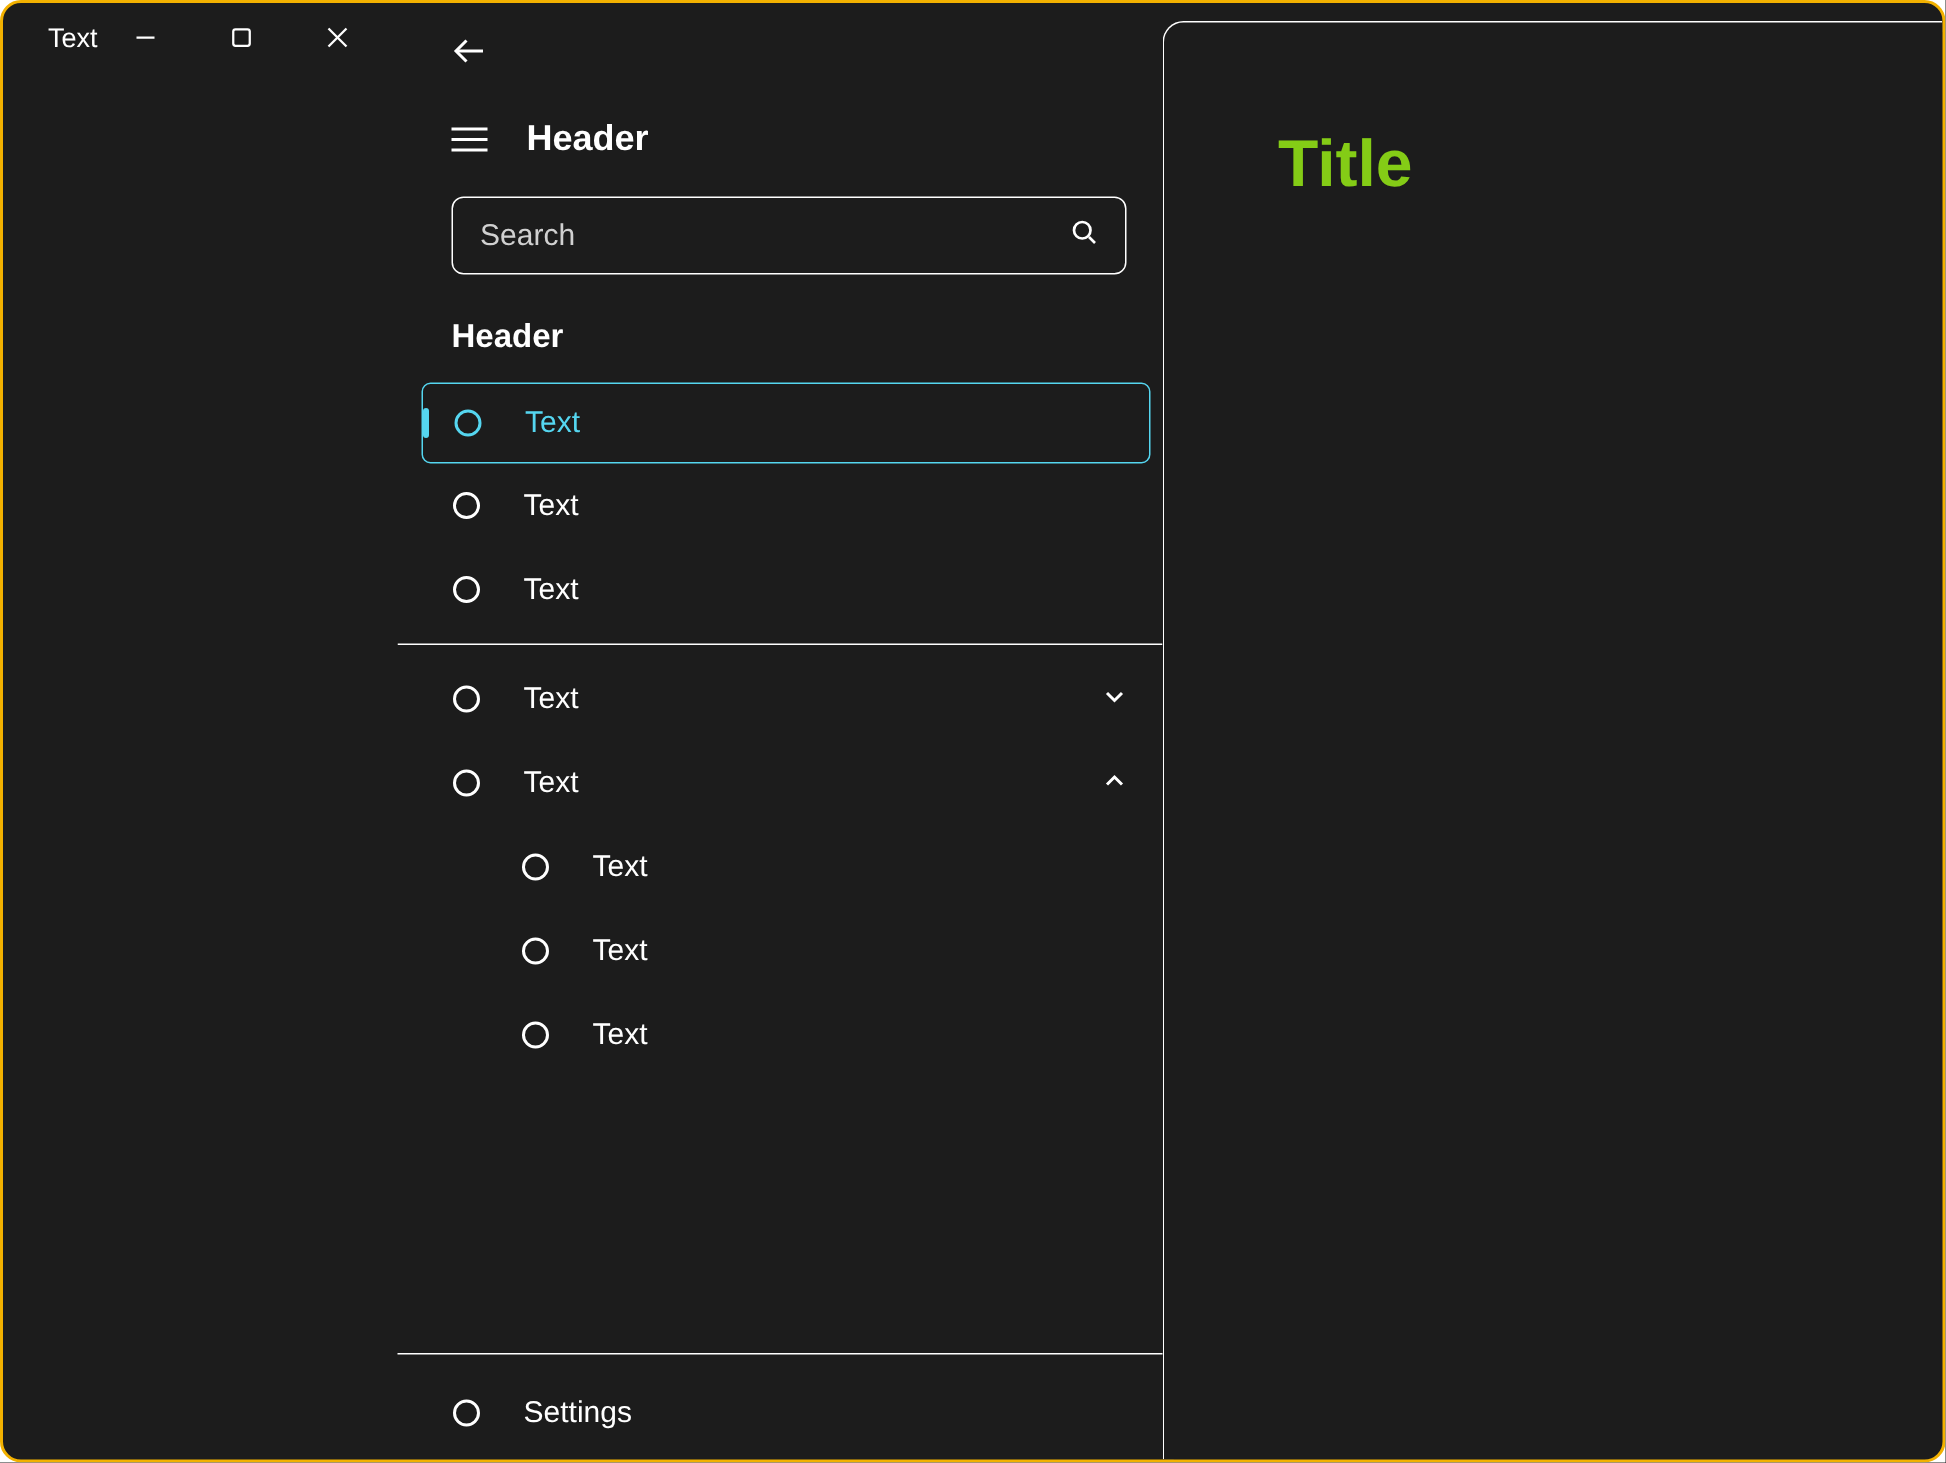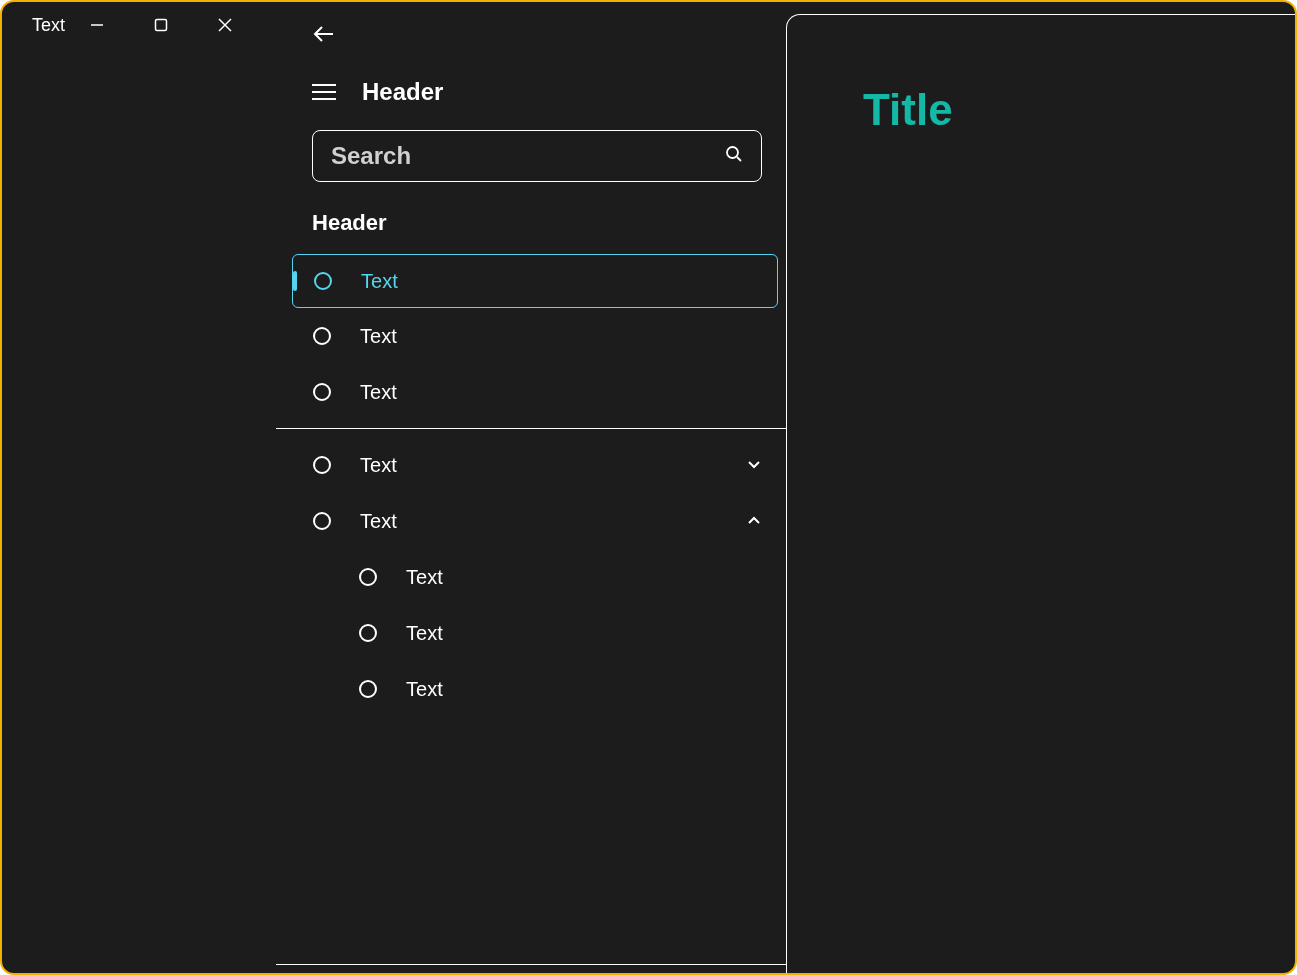--- a/index.html
+++ b/index.html
@@ -42,21 +42,20 @@
     display: flex;
     align-items: center;
     justify-content: center;
     color: #ffffff;
   }
   .win-btn svg { stroke: #ffffff; stroke-width: 1.5; fill: none; }
   .body {
     flex: 1;
     display: flex;
     min-height: 0;
-    margin-left: 11px;
   }
   .sidebar {
     width: 510px;
     display: flex;
     flex-direction: column;
     min-height: 0;
   }
   .back-row {
     padding: 20px 0 18px 36px;
   }
@@ -91,22 +90,21 @@
     display: flex;
     align-items: center;
     padding: 0 18px;
   }
   .search input {
     flex: 1;
     background: transparent;
     border: none;
     outline: none;
     color: #ffffff;
-    font-size: 24px;
-    font-weight: bold;
+    font-size: 20px;
   }
   .search input::placeholder { color: #d0d0d0; }
   .search-icon svg { stroke: #ffffff; stroke-width: 1.8; fill: none; }
   .section-header {
     padding: 6px 0 18px 36px;
     font-size: 22px;
     font-weight: 600;
   }
   .nav-list { display: flex; flex-direction: column; }
   .nav-item {
@@ -168,21 +166,21 @@
     border-top: 1px solid #ffffff;
     border-left: 1px solid #ffffff;
     border-top-left-radius: 14px;
     margin-top: 12px;
     padding: 70px 0 0 76px;
     position: relative;
   }
   .content-title {
     font-size: 44px;
     font-weight: 700;
-    color: #14b8a6;
+    color: #84cc16;
   }
 </style>
 </head>
 <body>
 
 <div class="window">
 
   <div class="titlebar">
     <span class="title-text">Text</span>
     <div class="titlebar-spacer"></div>
@@ -319,20 +317,28 @@
                     <circle cx="10" cy="10" r="8"></circle>
                   </svg>
                 </span>
               <span>Text</span>
             </div>
           </div>
 
         </div>
 
         <div class="nav-divider"></div>
+        <div class="nav-item" style="height:62px;">
+          <span class="circ">
+              <svg width="20" height="20" viewBox="0 0 20 20">
+                <circle cx="10" cy="10" r="8"></circle>
+              </svg>
+            </span>
+          <span>Settings</span>
+        </div>
       </div>
 
     </div>
 
     <div class="content">
       <div class="content-title">Title</div>
     </div>
 
   </div>
 

